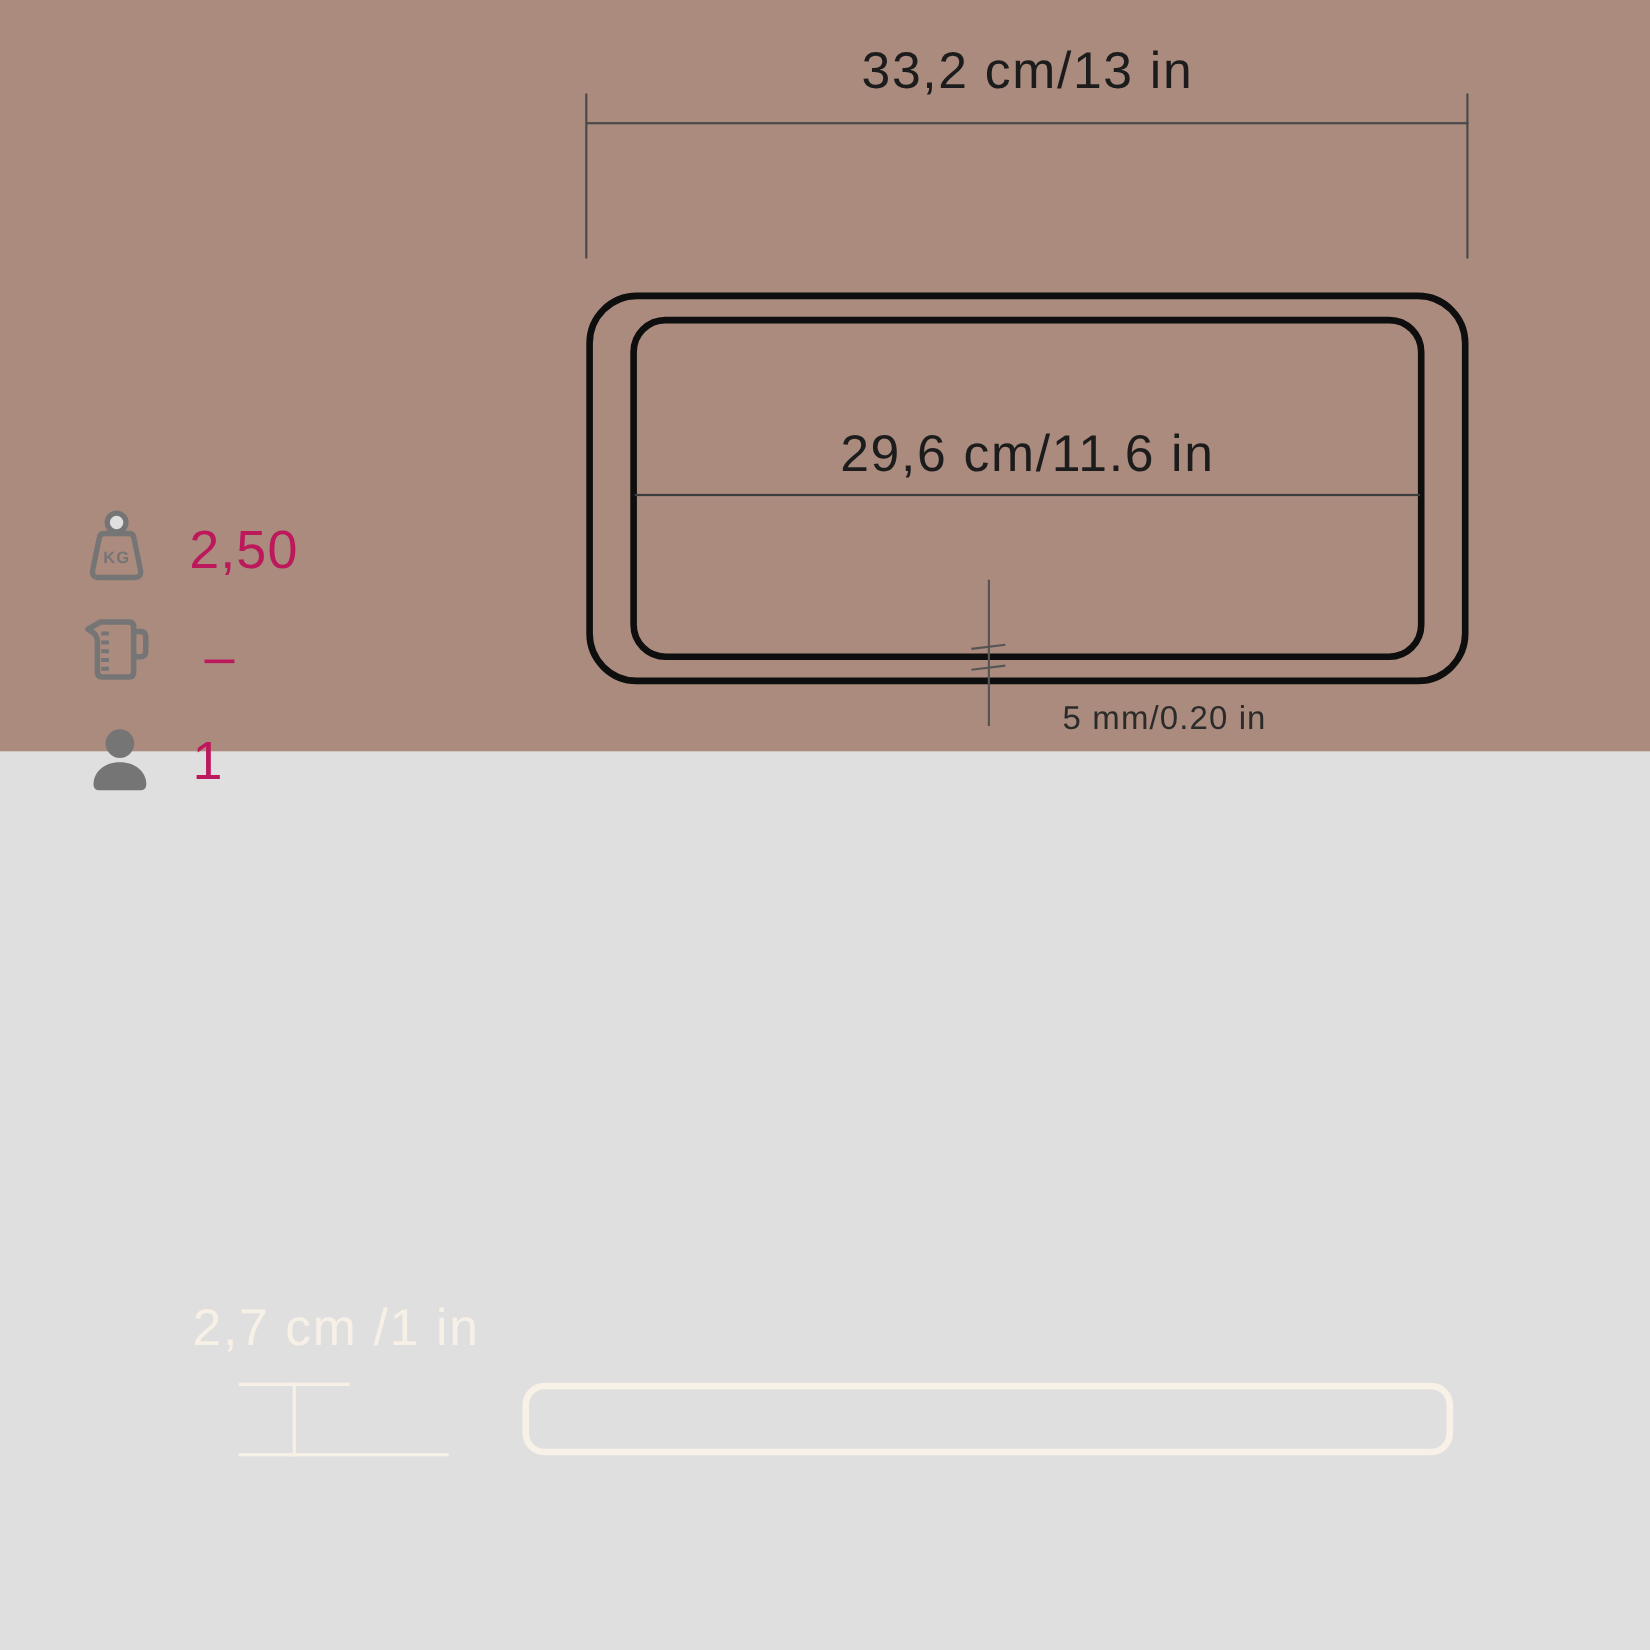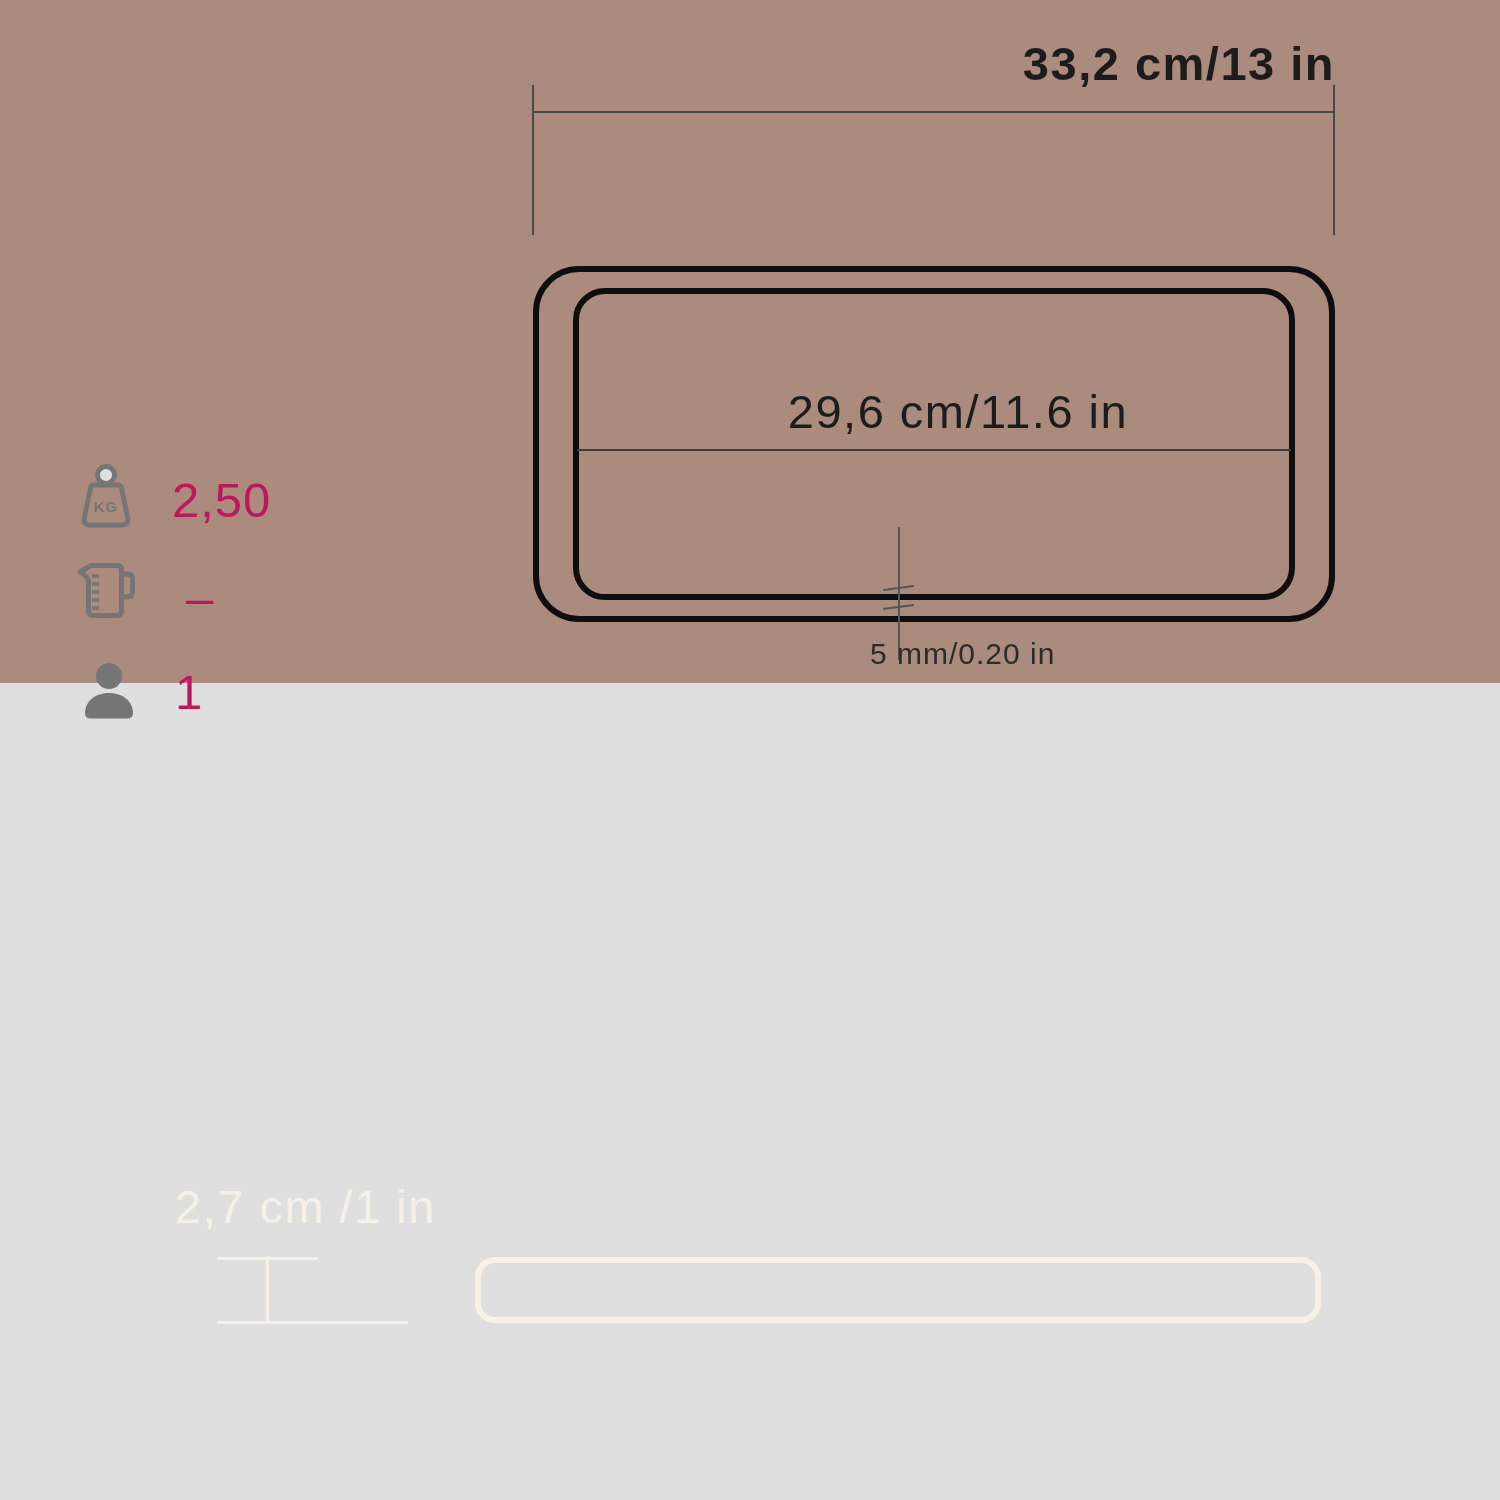--- a/index.html
+++ b/index.html
@@ -6,47 +6,47 @@
   .canvas {
     position:relative; width:1500px; height:1500px;
     background:#e0dfdf; overflow:hidden;
     font-family:"Liberation Sans", sans-serif;
   }
   .abs { position:absolute; }
   .bottom-band { left:0; top:817; width:1500px; height:683px; background:#aa8b7e; }
 
   
   .dim-label {
-    left:533px; top:36px; width:802px; text-align:right;
-    font-size:47px; color:#1c1c1c; letter-spacing:1.5px; font-weight:700;
+    left:533px; top:36px; width:802px; text-align:center;
+    font-size:47px; color:#1c1c1c; letter-spacing:1.5px; font-weight:400;
   }
   .dim-line   { left:533px; top:111px; width:802px; height:2px; background:#4a4a4a; }
   .dim-tick-l { left:532px; top:85px;  width:2px; height:150px; background:#4a4a4a; }
   .dim-tick-r { left:1333px; top:85px; width:2px; height:150px; background:#4a4a4a; }
 
   .tray-outer {
     left:533px; top:266px; width:802px; height:356px;
     border:6px solid #0e0e0e; border-radius:46px; box-sizing:border-box;
   }
   .tray-inner {
     left:573px; top:288px; width:722px; height:312px;
     border:6px solid #0e0e0e; border-radius:32px; box-sizing:border-box;
   }
   .inner-label {
     left:573px; top:384px; width:722px; text-align:center;
-    font-size:47px; color:#1c1c1c; letter-spacing:1.5px;padding-left:24px;
+    font-size:47px; color:#1c1c1c; letter-spacing:1.5px;
   }
   .inner-hline { left:577px; top:449px; width:714px; height:2px; background:#3c3c3c; }
 
   .thick-vline { left:898px; top:527px; width:2px; height:133px; background:#555; }
   .thick-tick  { left:883px; width:31px; height:2px; background:#555; transform:rotate(-7deg); }
   .thick-tick.t1 { top:587px; }
   .thick-tick.t2 { top:606px; }
   .thick-label {
-    left:870px; top:637px; font-size:30px; color:#2b2b2b; letter-spacing:1px;
+    left:966px; top:637px; font-size:30px; color:#2b2b2b; letter-spacing:1px;
   }
 
   
   .spec-value { color:#be185d; font-size:49px; letter-spacing:1px; }
   .v-weight  { left:172px; top:472px; }
   .v-volume  { left:186px; top:570px; }
   .v-persons { left:175px; top:664px; }
   .icon-weight  { left:76px; top:462px; }
   .icon-jug     { left:74px; top:560px; }
   .icon-person  { left:78px; top:660px; }

